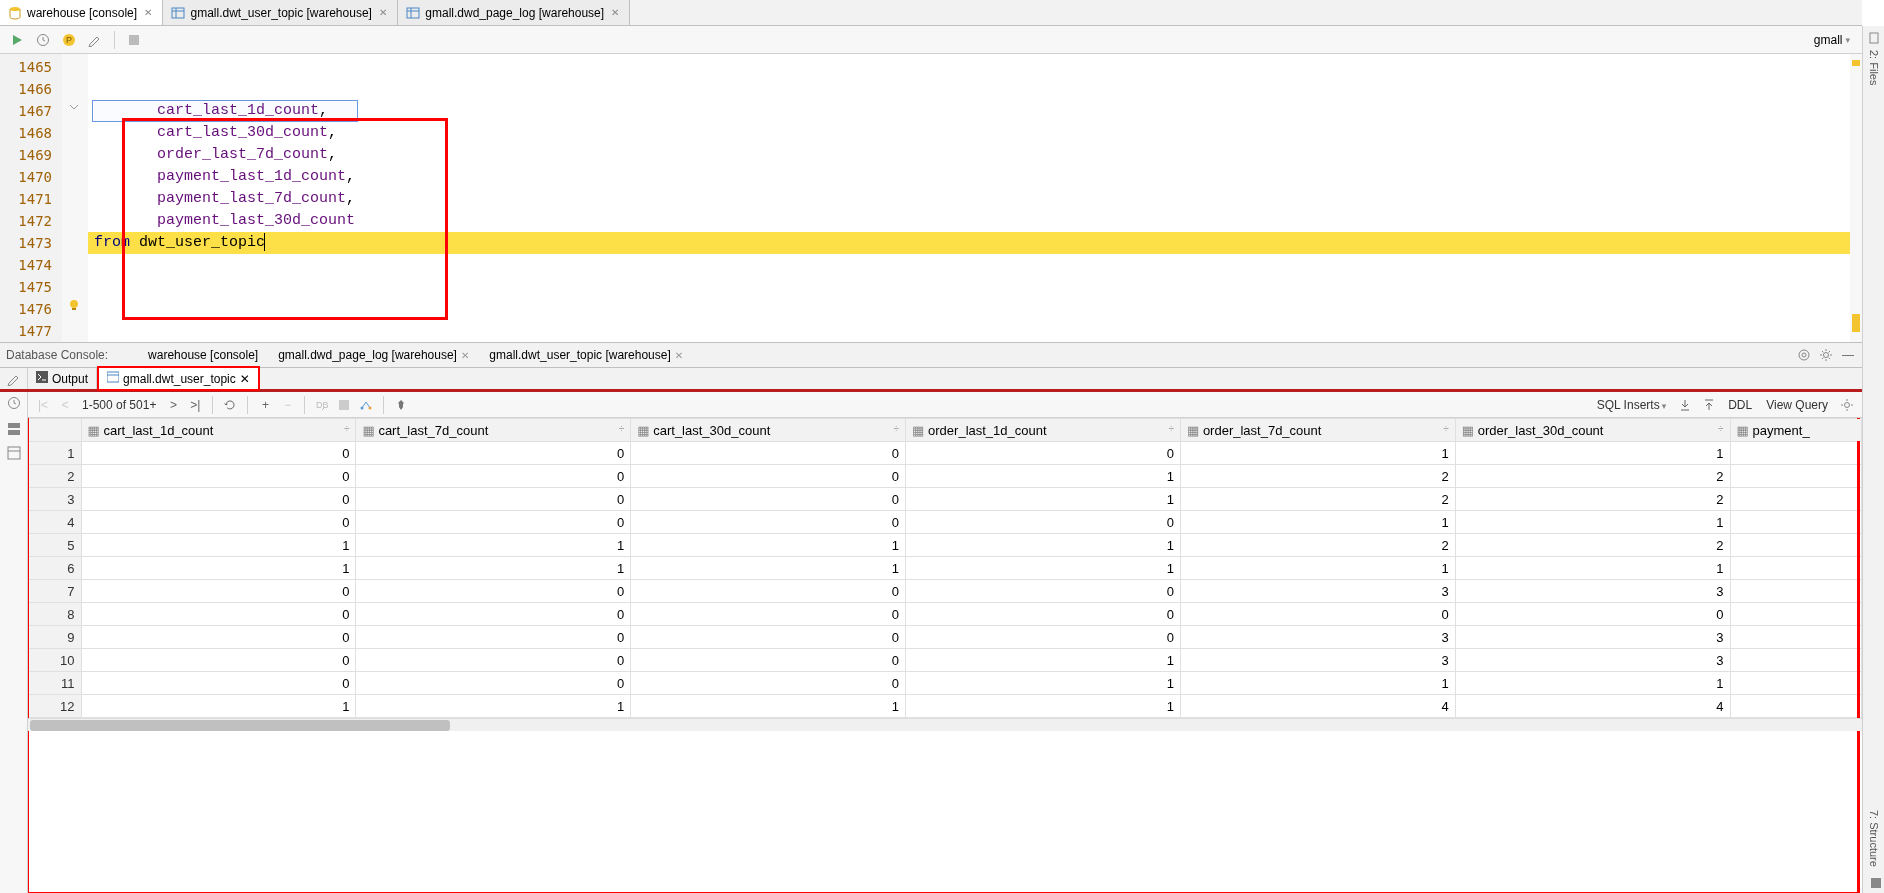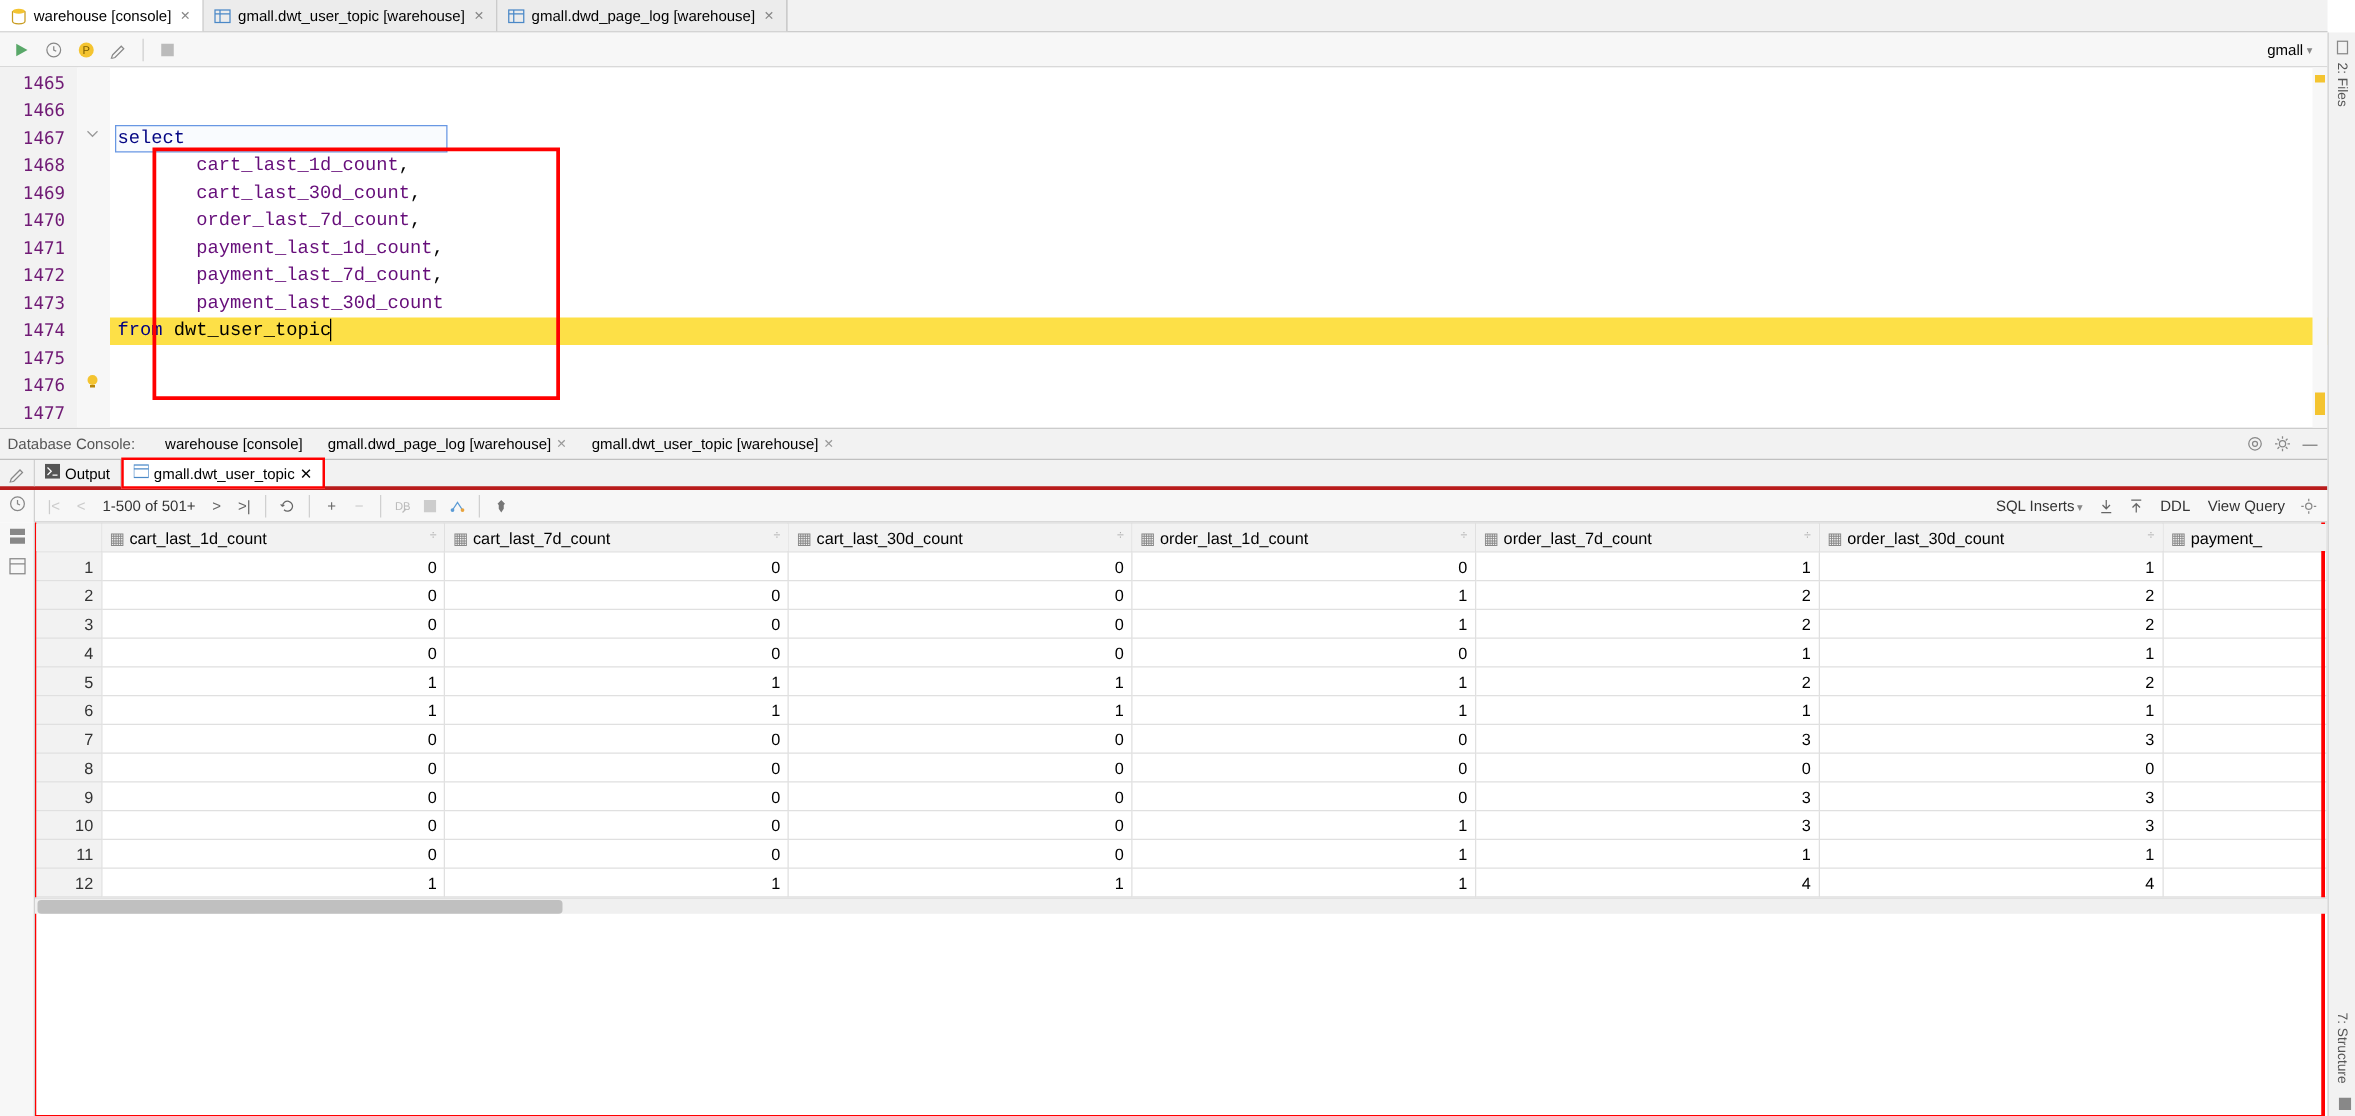--- a/index.html
+++ b/index.html
@@ -15,40 +15,40 @@
   
   
   .editor-toolbar { display:flex;align-items:center;height:28px;background:#f7f7f7;border-bottom:1px solid #d0d0d0;padding:0 6px;gap:4px;}
   .tb-btn{width:22px;height:22px;display:flex;align-items:center;justify-content:center;cursor:pointer;border-radius:3px;}
   .tb-sep{width:1px;height:18px;background:#d0d0d0;margin:0 4px;}
   .tb-spacer{flex:1;}
   .schema-dd{display:flex;align-items:center;gap:3px;font-size:12px;padding:0 6px;cursor:pointer;}
   
   
   .editor-wrap{display:flex;height:288px;background:#fff;position:relative;}
-  .gutter{width:62px;background:#f2f2f2;text-align:right;color:#701a75;font-family:'Consolas',monospace;font-size:14px;padding-top:2px;user-select:none;}
+  .gutter{width:62px;background:#f2f2f2;text-align:right;color:#a16207;font-family:'Consolas',monospace;font-size:14px;padding-top:2px;user-select:none;}
   .gutter-line{height:22px;line-height:22px;padding-right:10px;}
   .gutter-anno{width:26px;background:#f7f7f7;position:relative;}
   .bulb{position:absolute;left:5px;width:16px;height:16px;}
   .fold{position:absolute;left:6px;width:11px;height:11px;color:#888;}
   .code{flex:1;font-family:'Consolas','Courier New',monospace;font-size:15px;line-height:22px;padding-top:2px;position:relative;}
   .code-scroll-mark{position:absolute;right:0;top:0;width:12px;height:100%;background:#f7f7f7;}
   .code-scroll-mark .mark{position:absolute;right:2px;width:8px;height:6px;background:#f4c430;}
   .code-line{height:22px;padding-left:6px;white-space:pre;}
   .kw{color:#000080;font-weight:normal;}
   .ident{color:#660e7a;}
   .plain{color:#000;}
   .hl-line{background:#fde047;}
   .sel-box{position:absolute;border:1px solid #6897e3;background:rgba(100,150,230,0.04);pointer-events:none;}
   .red-box{position:absolute;border:3px solid #ff0000;pointer-events:none;}
   .caret{display:inline-block;width:1px;height:18px;background:#000;vertical-align:middle;margin-left:-1px;}
   
   
   .console-hdr{display:flex;align-items:center;height:26px;background:#f2f2f2;border-top:1px solid #c0c0c0;border-bottom:1px solid #c0c0c0;padding-left:6px;gap:4px;}
-  .console-hdr .lbl{font-size:12px;color:#555;margin-right:12px;}
+  .console-hdr .lbl{font-size:12px;color:#555;margin-right:28px;}
   .console-tab{display:flex;align-items:center;gap:4px;padding:3px 8px;font-size:12px;cursor:pointer;}
   .console-tab .close{color:#999;font-size:10px;}
   .console-hdr .right{margin-left:auto;display:flex;align-items:center;gap:6px;padding-right:6px;}
   .mini-icon{width:16px;height:16px;display:flex;align-items:center;justify-content:center;color:#666;cursor:pointer;}
   
   
   .out-tabs{display:flex;align-items:center;height:24px;background:#f2f2f2;border-bottom:3px solid #b91c1c;}
   .left-tool-col{width:28px;border-right:1px solid #d0d0d0;display:flex;align-items:center;justify-content:center;height:100%;}
   .out-tab{display:flex;align-items:center;gap:4px;padding:3px 8px;font-size:12px;cursor:pointer;border-right:1px solid #d0d0d0;}
   .out-tab.sub-active{background:#fff;}
@@ -188,21 +188,20 @@
           </svg></span>
     </div>
     <div class="code">
 
       <div class="sel-box" style="left:4px;top:46px;width:266px;height:22px;"></div>
 
       <div class="red-box" style="left:34px;top:64px;width:326px;height:202px;"></div>
 
       <div class="code-line"></div>
       <div class="code-line"></div>
-      <div class="code-line"><span class="kw">select</span></div>
       <div class="code-line">       <span class="ident">cart_last_1d_count</span><span class="plain">,</span></div>
       <div class="code-line">       <span class="ident">cart_last_30d_count</span><span class="plain">,</span></div>
       <div class="code-line">       <span class="ident">order_last_7d_count</span><span class="plain">,</span></div>
       <div class="code-line">       <span class="ident">payment_last_1d_count</span><span class="plain">,</span></div>
       <div class="code-line">       <span class="ident">payment_last_7d_count</span><span class="plain">,</span></div>
       <div class="code-line">       <span class="ident">payment_last_30d_count</span></div>
       <div class="code-line hl-line"><span class="kw">from</span> <span class="plain">dwt_user_topic</span><span class="caret"></span></div>
 
       <div class="code-scroll-mark">
         <div class="mark" style="top:6px;"></div>

